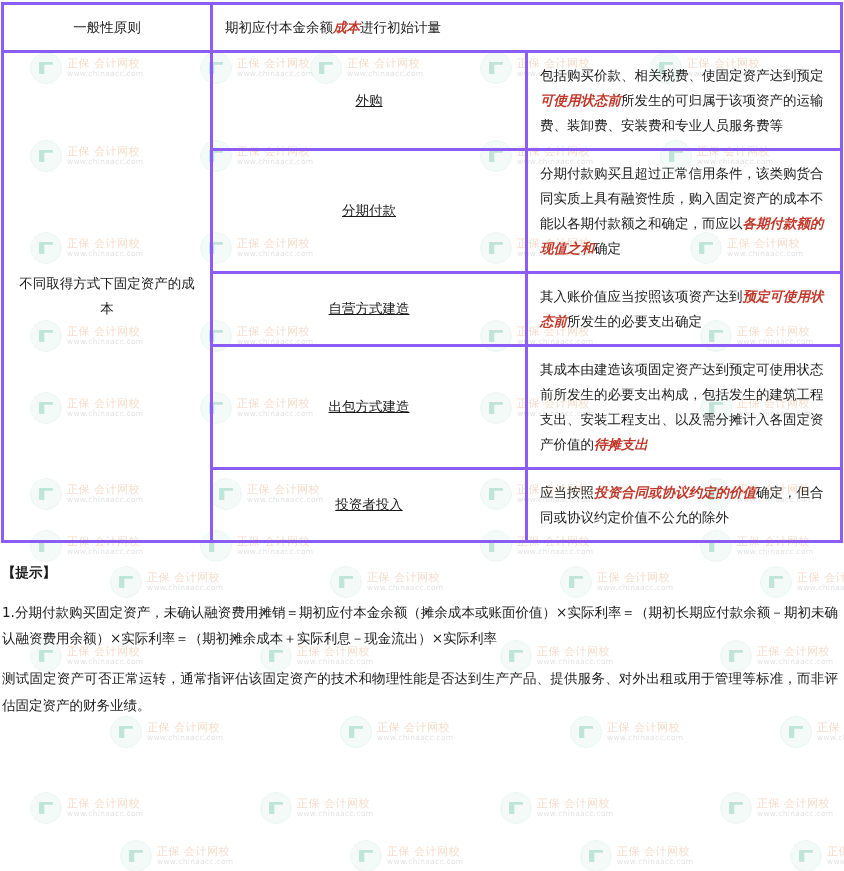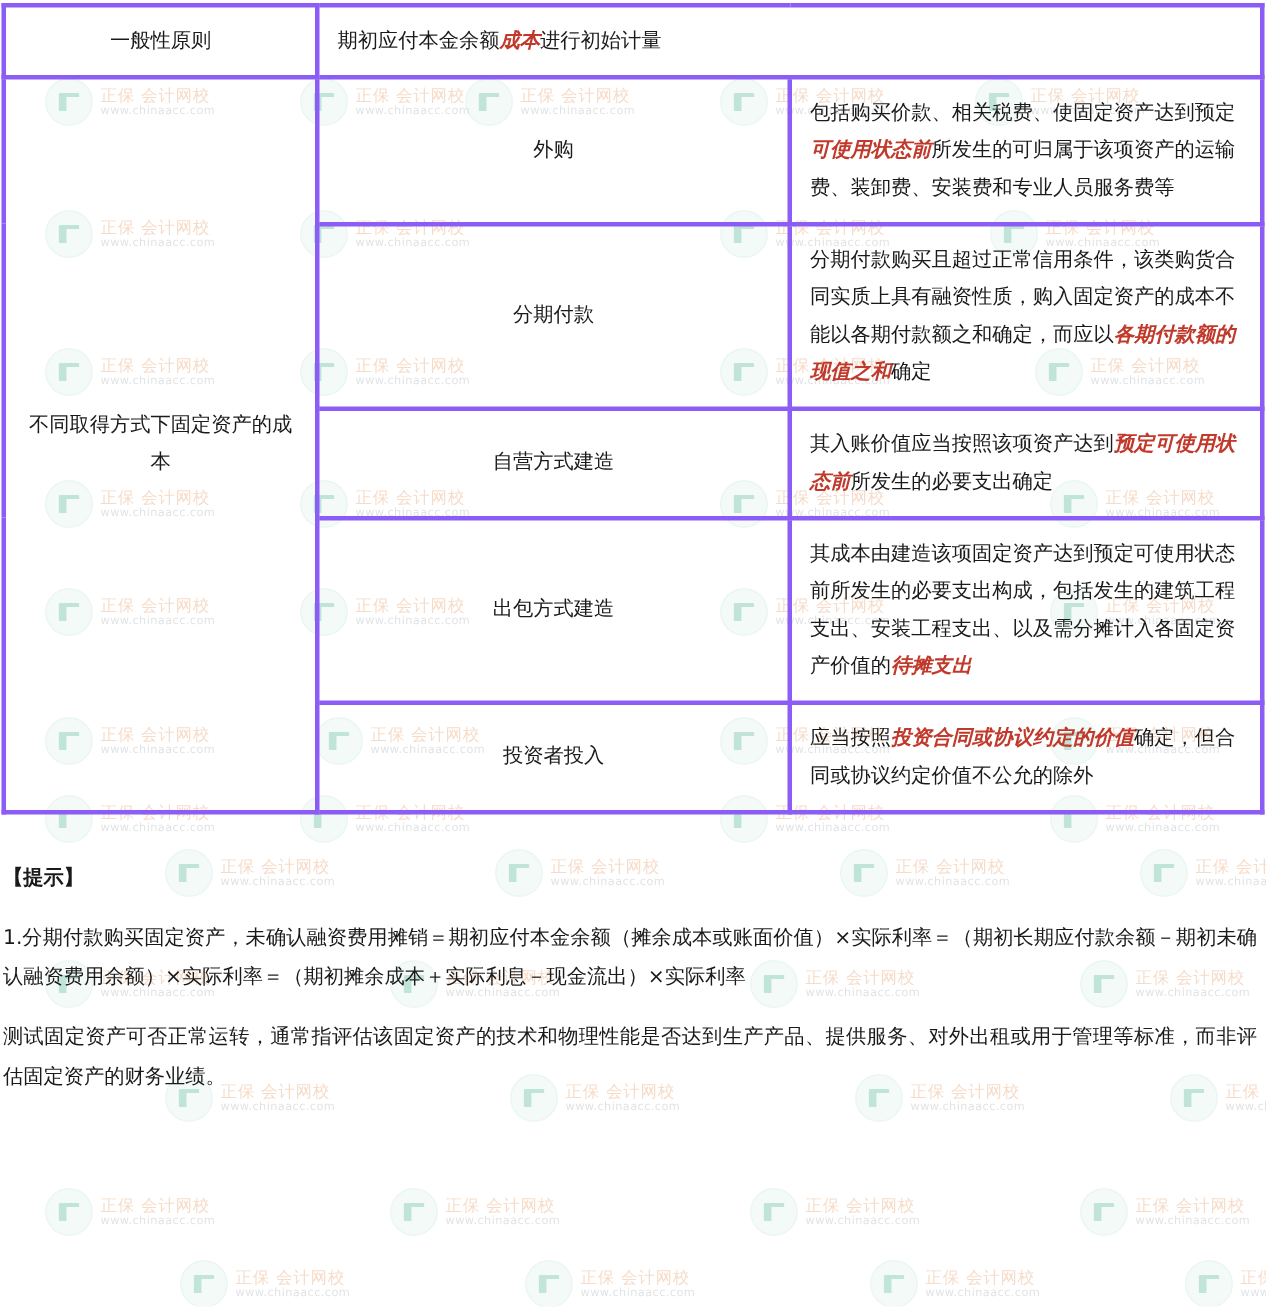--- a/index.html
+++ b/index.html
@@ -80,34 +80,34 @@
   table.main td {
     border: 3px solid #8b5cf6;
     padding: 10px 12px;
     vertical-align: middle;
     line-height: 1.85;
     font-size: 13.5px;
     color: #1a1a1a;
     background: transparent;
   }
   td.c1 { width: 182px; text-align: center; }
-  td.c2 { width: 185px; text-align: center; }
+  td.c2 { width: 185px; text-align: center; text-decoration: underline; }
   td.c3 { text-align: left; }
   .hl { color: #c0392b; font-weight: bold; font-style: italic; }
   td.vcat {
     text-align: center;
     padding-left: 6px;
     line-height: 1.9;
   }
 
   
   .notes {
     position: relative;
     z-index: 10;
-    padding: 25px 6px 10px 2px;
+    padding: 12px 6px 10px 2px;
     line-height: 1.95;
     font-size: 13.5px;
   }
   .notes .tip {
     font-weight: bold;
     margin: 4px 0 14px 0;
   }
   .notes p {
     margin: 0 0 14px 0;
     text-align: justify;

